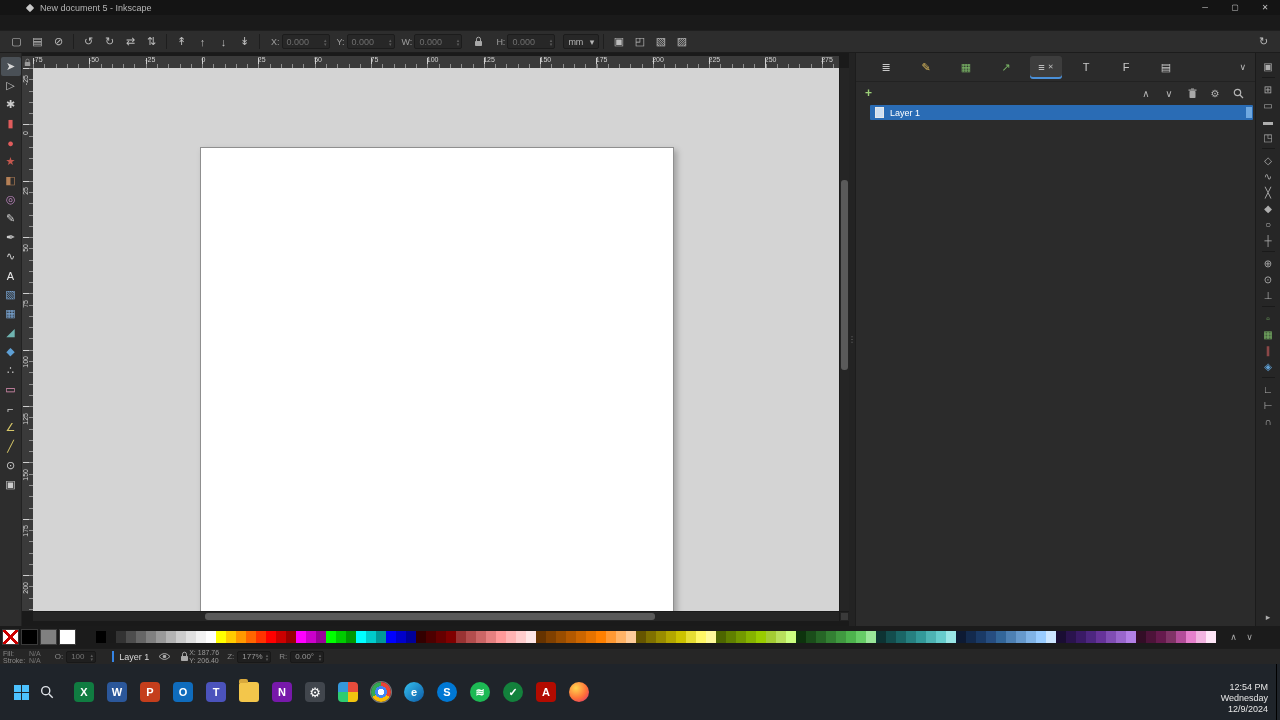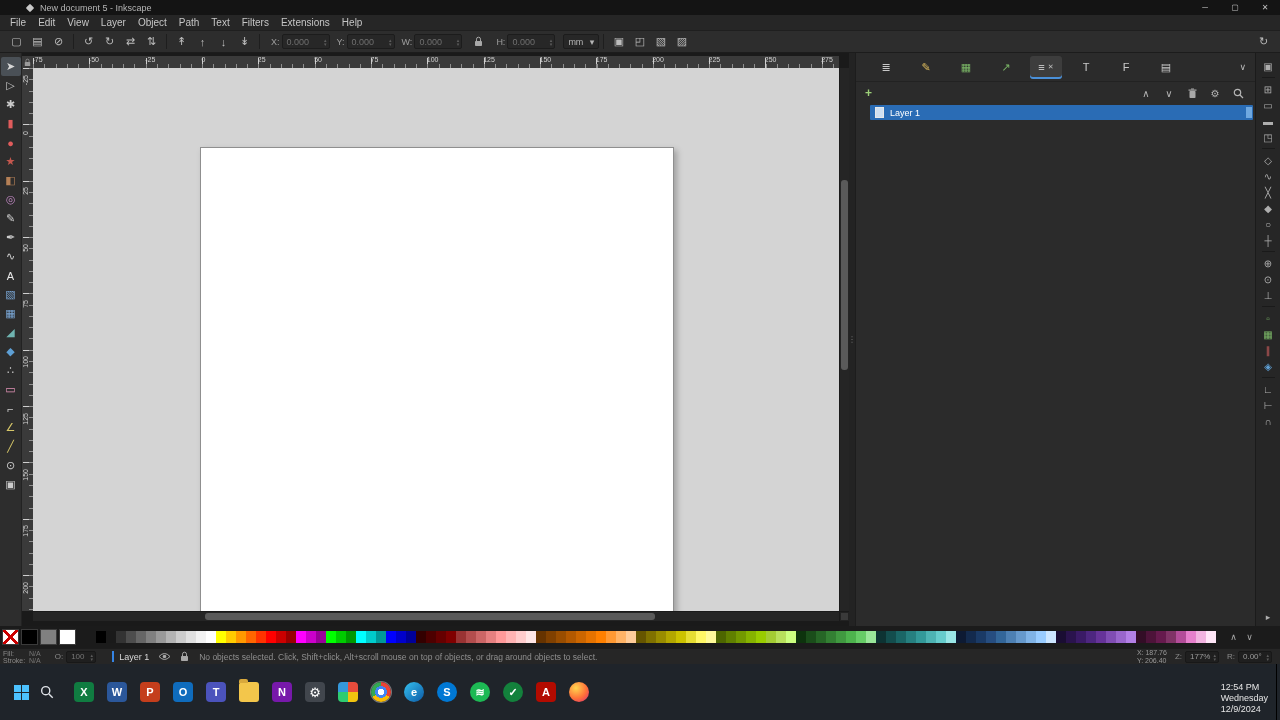--- a/index.html
+++ b/index.html
@@ -157,50 +157,38 @@
   .app.circle{border-radius:50%;}
   .app.folder{border-radius:3px;}
   .app.folder::before{content:"";position:absolute;left:0;top:-3px;width:9px;height:4px;
     background:#d9a93c;border-radius:2px 2px 0 0;}
   .app.photos{border-radius:4px;background:conic-gradient(#e74c3c 0 90deg,#f1c40f 90deg 180deg,
     #2ecc71 180deg 270deg,#3498db 270deg 360deg);}
   .app.chrome{border-radius:50%;background:
     radial-gradient(circle at center,#ffffff 0 3px,#4285f4 3px 6px,transparent 6px),
     conic-gradient(#ea4335 0 120deg,#fbbc05 120deg 240deg,#34a853 240deg 360deg);}
   .app.active{box-shadow:0 0 0 1px rgba(255,255,255,0.38);background-color:rgba(255,255,255,0.08);}
-  .tray{margin-left:auto;margin-right:12px;font-size:9px;line-height:11px;color:#e6e6e6;margin-top:12px;}
+  .tray{margin-left:auto;margin-right:12px;text-align:right;font-size:9px;line-height:11px;color:#e6e6e6;margin-top:12px;}
   .show-desktop{position:absolute;right:0;top:664px;width:3px;height:56px;border-left:1px solid #000;}
 </style>
 </head>
 <body>
 
 <div class="screen">
 
   <div class="titlebar">
     <span class="app-logo"></span>
     <span class="title">New document 5 - Inkscape</span>
     <div class="win-btns">
       <span class="win-btn">─</span>
       <span class="win-btn">▢</span>
       <span class="win-btn">✕</span>
     </div>
   </div>
 
-  <div class="menubar" id="menubar">
-      <span class="menu-item">File</span>
-      <span class="menu-item">Edit</span>
-      <span class="menu-item">View</span>
-      <span class="menu-item">Layer</span>
-      <span class="menu-item">Object</span>
-      <span class="menu-item">Path</span>
-      <span class="menu-item">Text</span>
-      <span class="menu-item">Filters</span>
-      <span class="menu-item">Extensions</span>
-      <span class="menu-item">Help</span>
-    </div>
 
   <div class="toolctl">
     <div class="tgroups" id="toolgroups">
         <div class="tbtn">▢</div>
         <div class="tbtn">▤</div>
         <div class="tbtn">⊘</div>
         <div class="tsep"></div>
         <div class="tbtn">↺</div>
         <div class="tbtn">↻</div>
         <div class="tbtn">⇄</div>
@@ -579,21 +567,20 @@
           <path d="M1 4.5 Q6.5 -1.5 12 4.5 Q6.5 10.5 1 4.5Z" fill="none" stroke="#a8a8a8"></path>
           <circle cx="6.5" cy="4.5" r="1.8" fill="#a8a8a8"></circle>
         </svg>
     </span>
     <span class="sicon">
       <svg width="9" height="11" viewBox="0 0 9 11">
           <rect x="1" y="5" width="7" height="5" rx="0.8" fill="#a8a8a8"></rect>
           <path d="M2.5 5V3.2a2 2 0 0 1 4 0V5" fill="none" stroke="#a8a8a8"></path>
         </svg>
     </span>
-    <div class="msg">No objects selected. Click, Shift+click, Alt+scroll mouse on top of objects, or drag around objects to select.</div>
     <div class="coords">
       <span><span>X:</span> <span>187.76</span></span>
       <span><span>Y:</span> <span>206.40</span></span>
     </div>
     <div class="zr">
       <span>Z:</span>
       <div class="zbox">
         <span>177%</span>
         <span class="spin">
             <span>▴</span>

